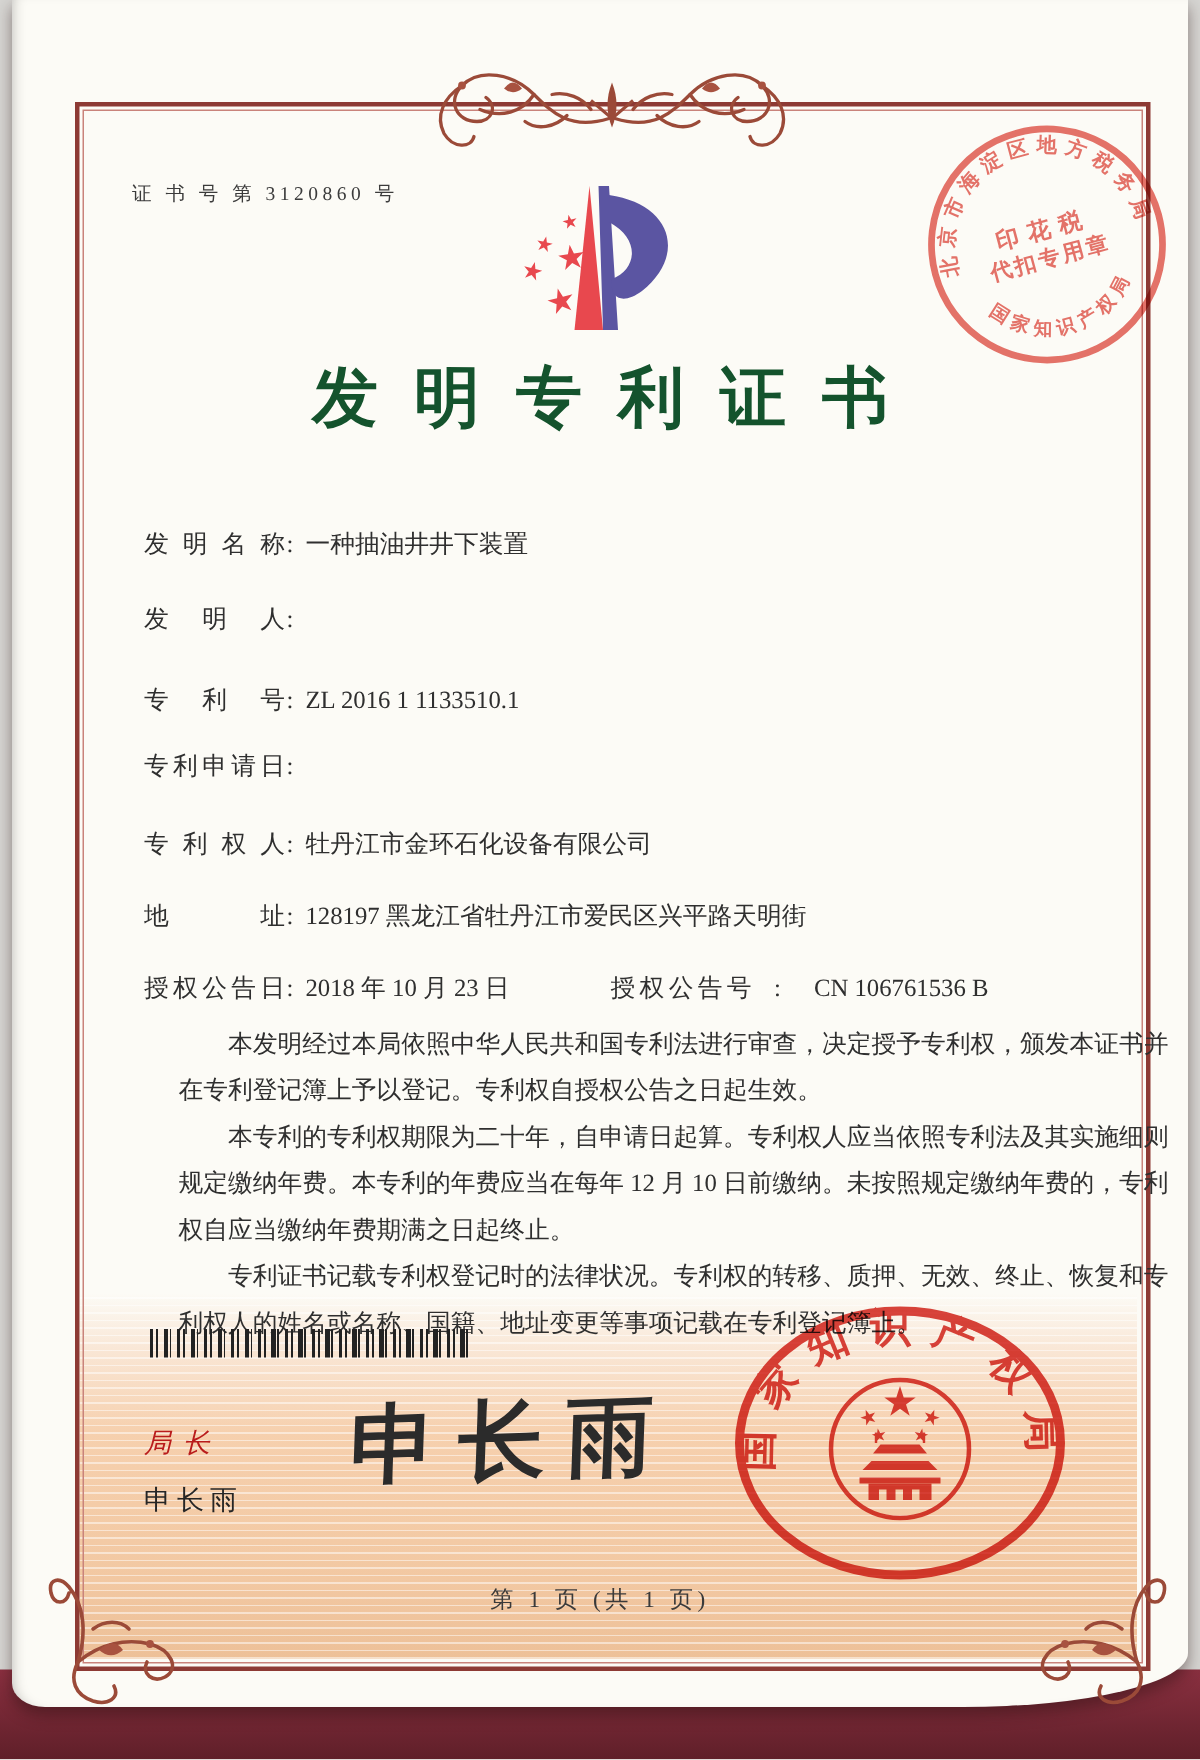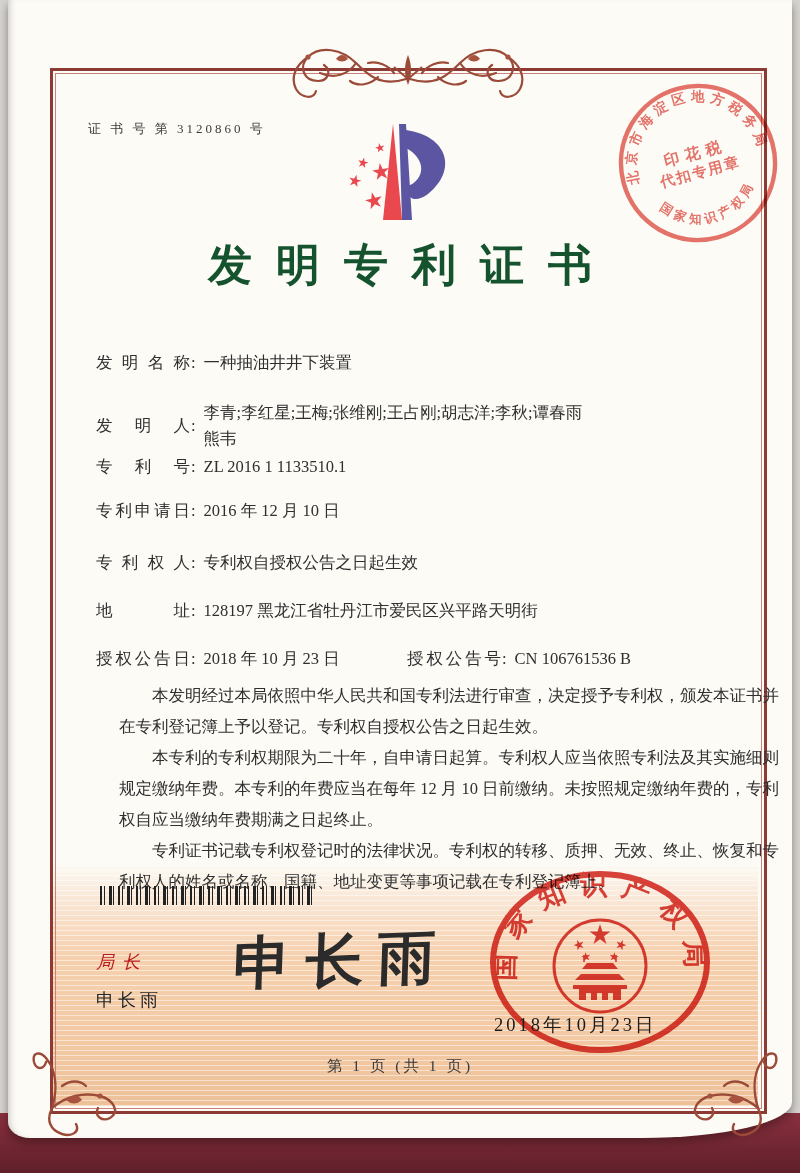--- a/index.html
+++ b/index.html
@@ -19,21 +19,21 @@
         background:repeating-linear-gradient(0deg,rgba(255,255,255,.5) 0 1px,rgba(255,255,255,0) 1px 5px);}
   .cert-no{position:absolute;left:80px;top:120px;font-size:13px;letter-spacing:3px;color:#3b3b3b;z-index:4;}
   .title{position:absolute;left:0;right:0;top:236px;text-align:center;font-size:44px;font-weight:bold;
          letter-spacing:24px;margin-left:24px;color:#14532d;z-index:4;}
   .row{position:absolute;left:88px;width:650px;display:flex;align-items:center;
        font-size:16.5px;line-height:26px;z-index:4;}
   .lab{display:inline-block;width:94px;text-align:justify;text-align-last:justify;flex:0 0 94px;}
   .colon{flex:0 0 auto;margin:0 8px 0 1px;}
   .val{flex:1;font-family:Liberation Serif, serif;}
   .val-multiline{white-space:pre-line;}
-  .pair2{position:absolute;left:311px;top:0;display:flex;}
+  .pair2{position:absolute;left:311px;top:0;display:flex;gap:14px;}
   .paras{position:absolute;left:80px;top:680px;width:660px;z-index:4;margin-left:31px;}
   .paras p{margin:0;font-size:16.5px;line-height:31px;text-align:justify;text-indent:2em;}
   .barcode{position:absolute;left:92px;top:886px;width:212px;height:19px;z-index:4;
     background:repeating-linear-gradient(90deg,#222 0 2px,transparent 2px 4px,#222 4px 5px,
       transparent 5px 9px,#222 9px 12px,transparent 12px 13px,#222 13px 14px,transparent 14px 18px);}
   .director-title{position:absolute;left:88px;top:950px;font-size:18px;letter-spacing:8px;color:#b91c1c;z-index:4;font-style:italic;}
   .director-name{position:absolute;left:88px;top:988px;font-size:18px;letter-spacing:4px;color:#262626;z-index:4;}
   .signature{position:absolute;left:225px;top:922px;width:230px;height:100px;z-index:4;
              font-size:58px;font-weight:600;letter-spacing:14px;color:#2b2b2b;
              transform:rotate(-2deg) skewX(-4deg);font-family:"DejaVu Sans",sans-serif;}
@@ -128,37 +128,34 @@
     <div class="title">发明专利证书</div>
 
     <div class="row" style="top:350px">
       <span class="lab">发明名称</span>
         <span class="colon">:</span>
       <span class="val">一种抽油井井下装置</span>
     </div>
     <div class="row" style="top:400px">
       <span class="lab">发明人</span>
         <span class="colon">:</span>
-      <span class="val val-multiline">李青;李红星;王梅;张维刚;王占刚;胡志洋;李秋;谭春雨
-熊韦</span>
     </div>
     <div class="row" style="top:454px">
       <span class="lab">专利号</span>
         <span class="colon">:</span>
       <span class="val">ZL 2016 1 1133510.1</span>
     </div>
     <div class="row" style="top:498px">
       <span class="lab">专利申请日</span>
         <span class="colon">:</span>
-      <span class="val">2016 年 12 月 10 日</span>
     </div>
     <div class="row" style="top:550px">
       <span class="lab">专利权人</span>
         <span class="colon">:</span>
-      <span class="val">专利权自授权公告之日起生效</span>
+      <span class="val">牡丹江市金环石化设备有限公司</span>
     </div>
     <div class="row" style="top:598px">
       <span class="lab">地址</span>
         <span class="colon">:</span>
       <span class="val">128197 黑龙江省牡丹江市爱民区兴平路天明街</span>
     </div>
     <div class="row" style="top:646px">
       <span class="lab">授权公告日</span>
         <span class="colon">:</span>
       <span class="val" style="flex:0 0 190px">2018 年 10 月 23 日</span>
@@ -199,17 +196,16 @@
         <rect x="86" y="116" width="54" height="4"></rect>
         <rect x="92" y="120" width="42" height="11"></rect>
         <g fill="#fcfbf6">
           <rect x="99" y="124" width="5" height="7"></rect>
           <rect x="110" y="124" width="5" height="7"></rect>
           <rect x="121" y="124" width="5" height="7"></rect>
         </g>
         <path d="M97,93 L97,86 M129,93 L129,86" stroke="#d7342c" stroke-width="1.6" fill="none"></path>
       </g>
     </svg>
-    <div class="seal-date">2018年10月23日</div>
 
     <div class="footer">第 1 页 (共 1 页)</div>
   </div>
 </div>
 
 </body></html>

